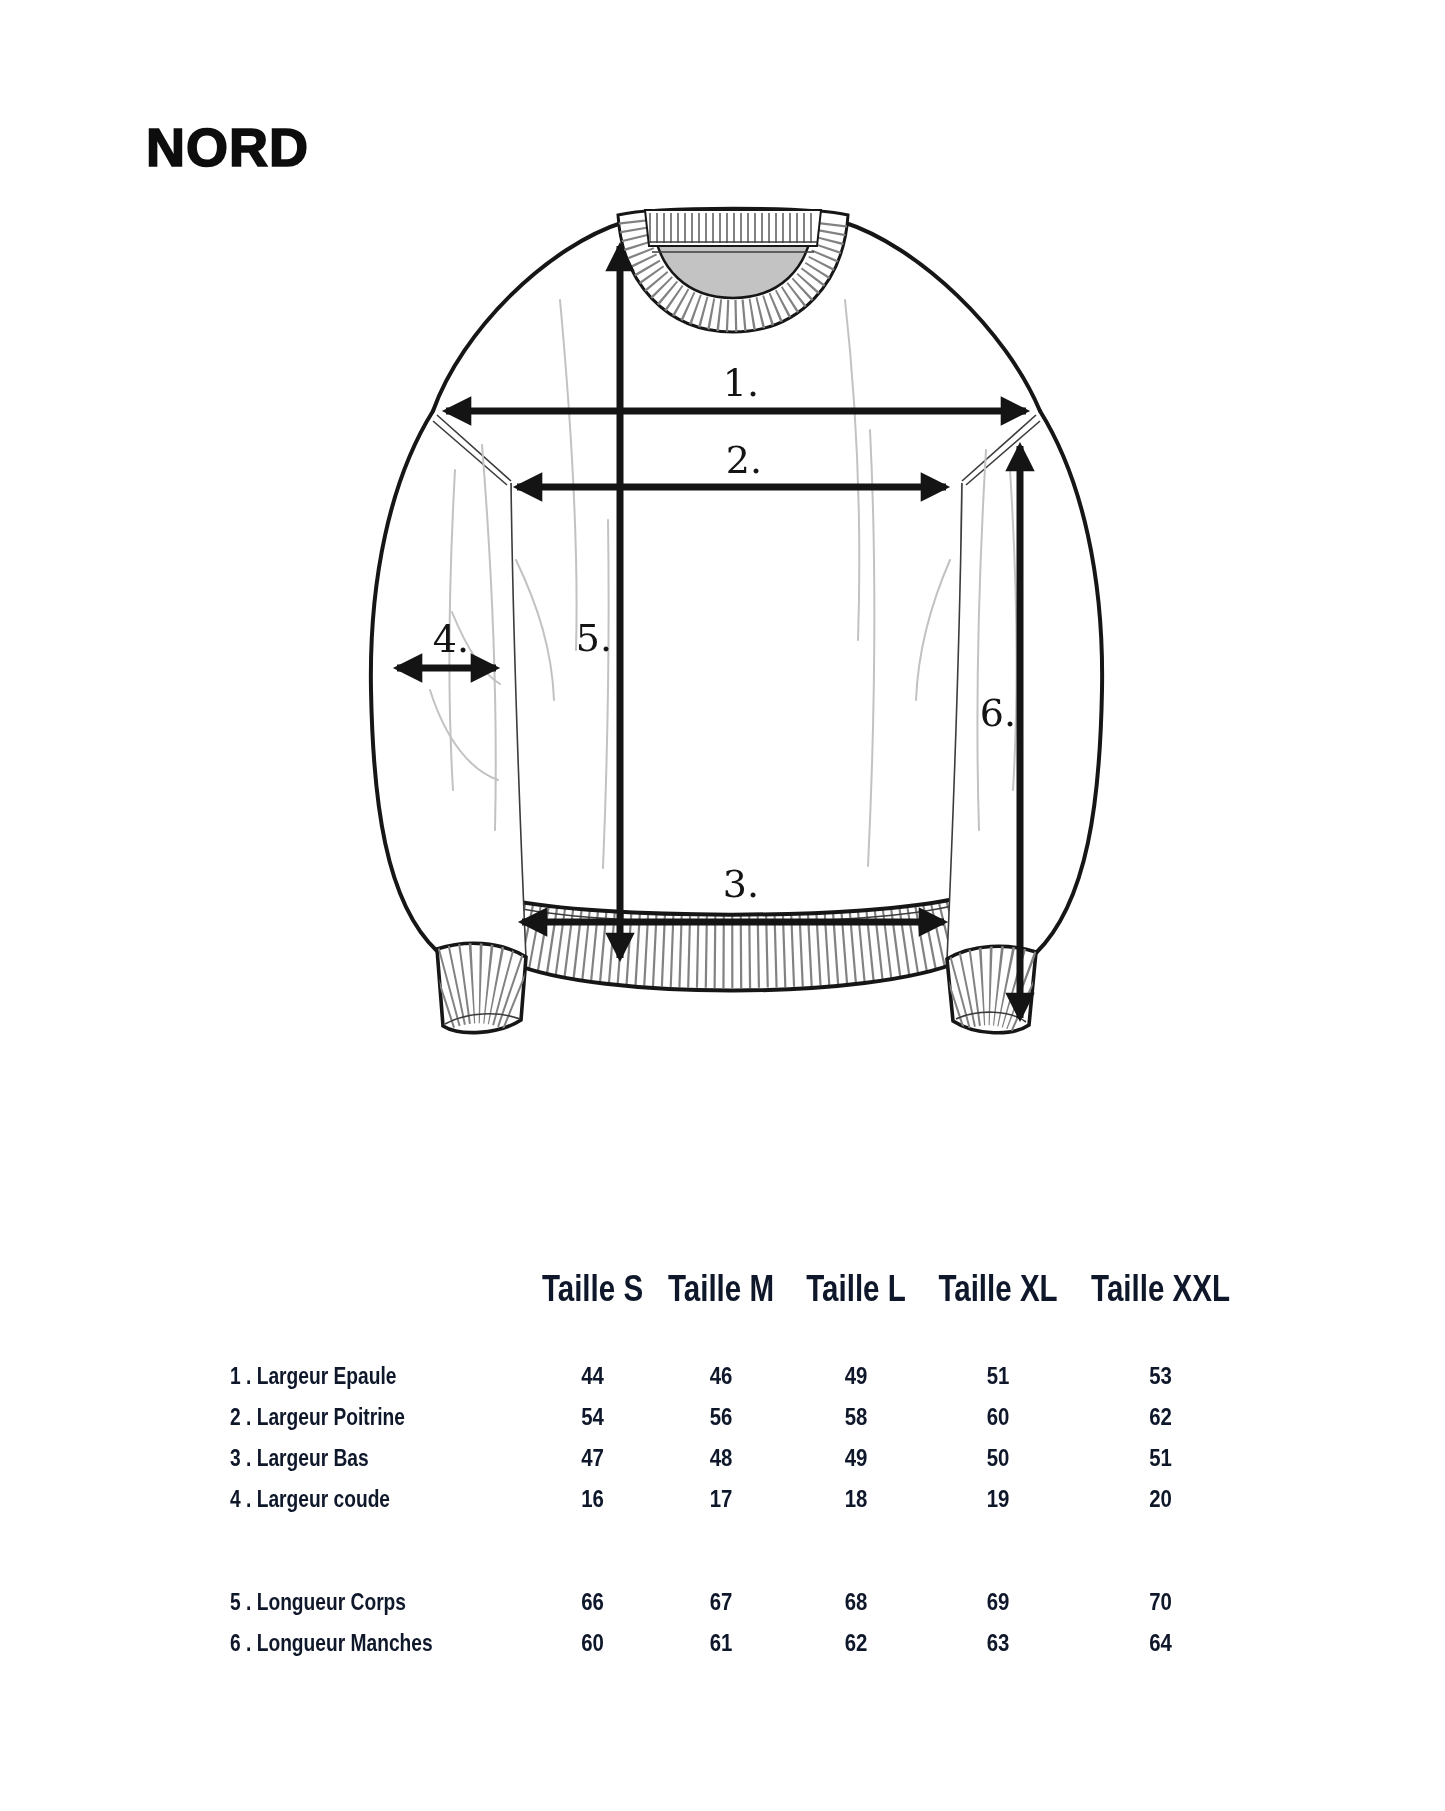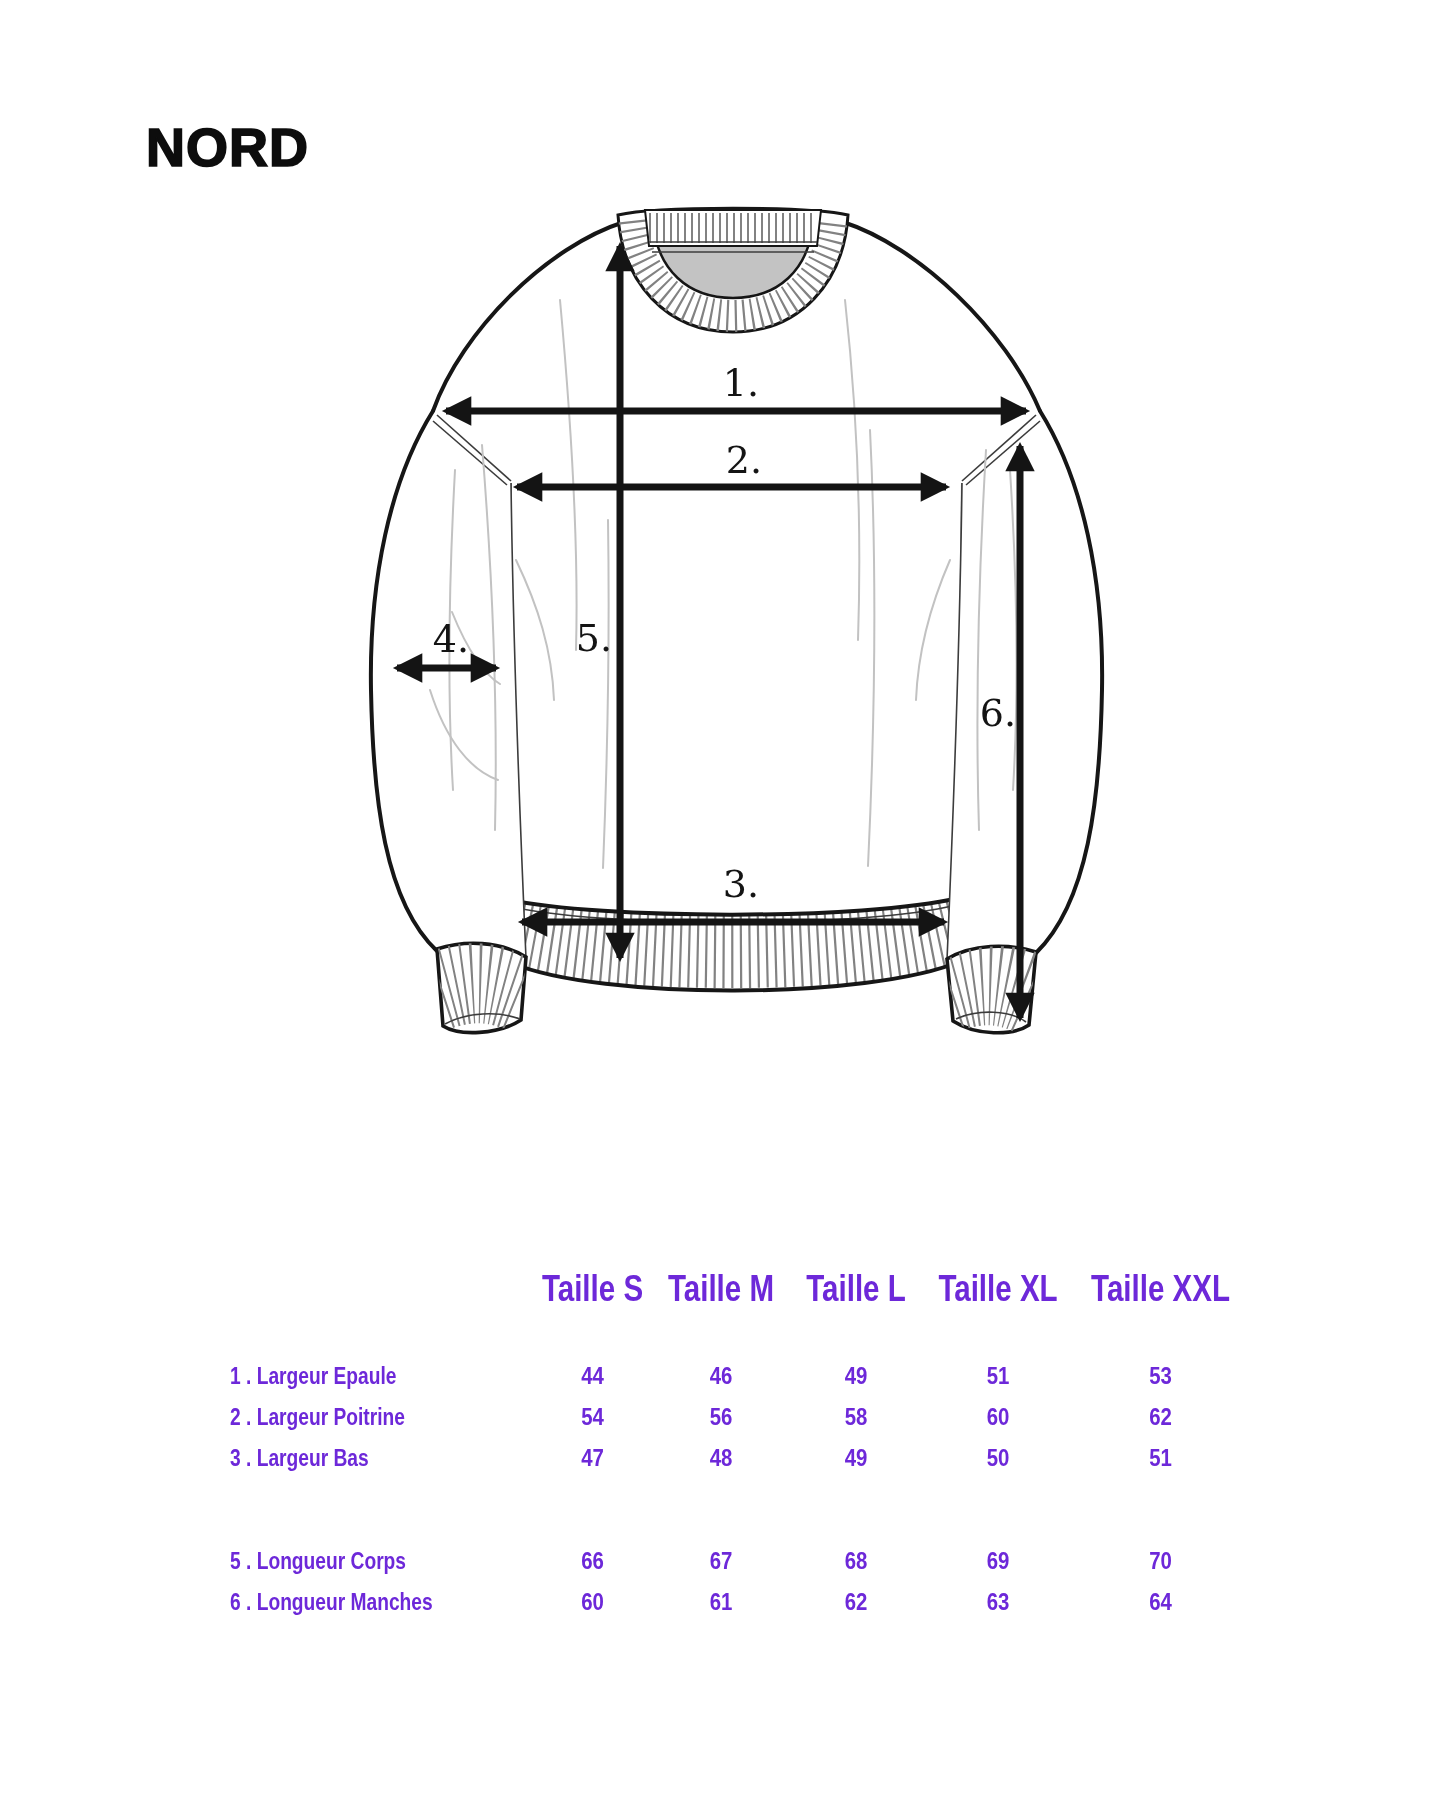--- a/index.html
+++ b/index.html
@@ -6,21 +6,21 @@
   .page{position:relative;width:1445px;height:1759px;background:#ffffff;overflow:hidden;
         font-family:"Liberation Sans",sans-serif;color:#111;}
   .brand{position:absolute;left:146px;top:116px;font-size:54px;font-weight:bold;
          letter-spacing:1px;-webkit-text-stroke:1.7px #0d0d0d;color:#0d0d0d;}
   .figure{position:absolute;left:0;top:0;width:1445px;height:1150px;}
   .mlabel{position:absolute;font-family:"DejaVu Serif","Liberation Serif",serif;
           font-size:38px;color:#141414;transform:translate(-50%,-50%);white-space:nowrap;}
   .l1{left:741px;top:383px}.l2{left:744px;top:460px}.l3{left:741px;top:884px}
   .l4{left:451px;top:639px}.l5{left:594px;top:638px}.l6{left:998px;top:713px}
 
-  .size-table{position:absolute;left:230px;top:1271px;width:1020px;font-weight:bold;color:#6d28d9;}
+  .size-table{position:absolute;left:230px;top:1271px;width:1020px;font-weight:bold;color:#0f172a;}
   .thead,.trow{display:grid;grid-template-columns:300px 125px 132px 138px 146px 179px;align-items:center;}
   .thead{line-height:36px;font-size:36px;}
   .th{text-align:center;transform:scaleX(0.82);white-space:nowrap;}
   .tbody{margin-top:48px;font-size:24px;}
   .trow{height:41px;}
   .tlabel{transform:scaleX(0.8);transform-origin:left center;white-space:nowrap;}
   .tval{text-align:center;transform:scaleX(0.85);}
   .gap{margin-top:62px;}
 
   .outline{fill:none;stroke:#161616;stroke-width:4;stroke-linecap:round;}
@@ -165,20 +165,28 @@
         <div class="tval">62</div>
       </div>
       <div class="trow">
         <div class="tlabel">3 . Largeur Bas</div>
         <div class="tval">47</div>
         <div class="tval">48</div>
         <div class="tval">49</div>
         <div class="tval">50</div>
         <div class="tval">51</div>
       </div>
+      <div class="trow">
+        <div class="tlabel">4 . Largeur coude</div>
+        <div class="tval">16</div>
+        <div class="tval">17</div>
+        <div class="tval">18</div>
+        <div class="tval">19</div>
+        <div class="tval">20</div>
+      </div>
       <div class="trow gap">
         <div class="tlabel">5 . Longueur Corps</div>
         <div class="tval">66</div>
         <div class="tval">67</div>
         <div class="tval">68</div>
         <div class="tval">69</div>
         <div class="tval">70</div>
       </div>
       <div class="trow">
         <div class="tlabel">6 . Longueur Manches</div>

